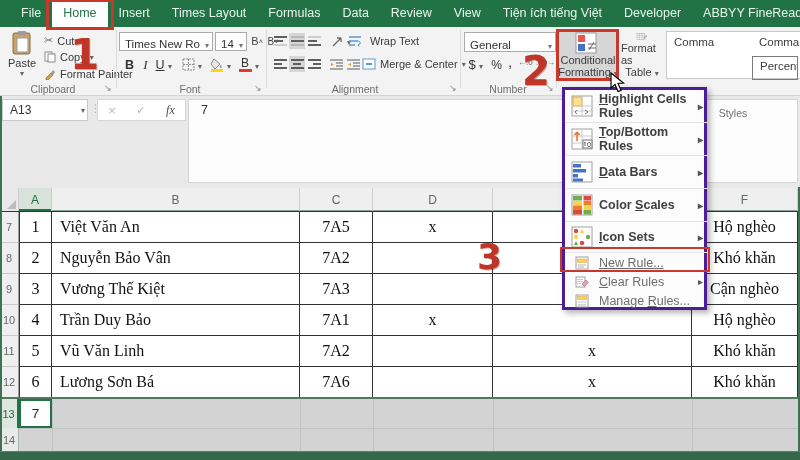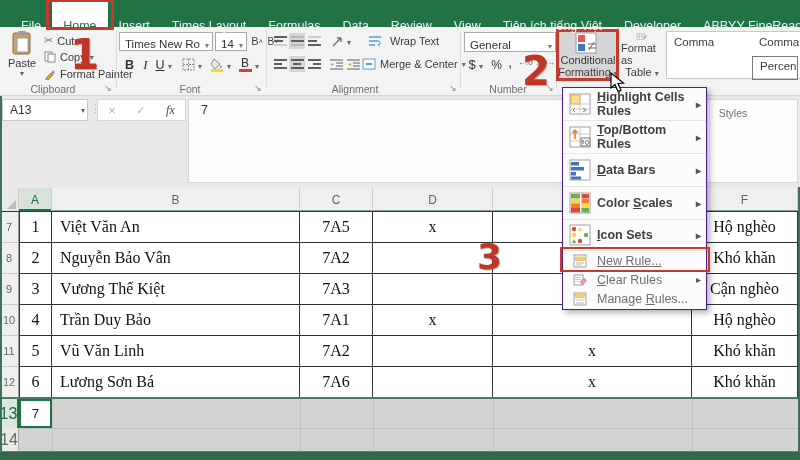--- a/index.html
+++ b/index.html
@@ -3,21 +3,21 @@
 <meta charset="utf-8">
 <style>
   * { margin:0; padding:0; box-sizing:border-box; }
   html,body { width:800px; height:460px; }
   body { font-family:"Liberation Sans", sans-serif; background:#fff; }
   #app { position:relative; width:800px; height:460px; overflow:hidden; background:#e9e9e9; }
   .abs { position:absolute; }
 
   
   #tabbar { position:absolute; left:0; top:0; width:800px; height:27px; background:#217346; display:flex; align-items:stretch; padding-left:10px; z-index:3; }
-  .tab { color:#eaf4ee; font-size:12.5px; line-height:27px; padding:13px 11px; white-space:nowrap; cursor:default;text-align:center; }
+  .tab { color:#eaf4ee; font-size:12.5px; line-height:27px; padding:0 11px; white-space:nowrap; cursor:default;text-align:center; }
   .tab.active { background:#fff; color:#217346; position:relative; }
   .frame1 { position:absolute; left:-6px; top:-1px; right:-6px; bottom:-3px; border:3px solid #c8392b; z-index:9; }
 
   
   #ribbon { position:absolute; left:0; top:27px; width:800px; height:69px; background:#f3f3f3; border-bottom:1px solid #d5d5d5; z-index:2; }
   .gsep { position:absolute; top:3px; height:58px; width:1px; background:#dcdcdc; }
   .glabel { position:absolute; top:56px; font-size:10.5px; color:#6e6e6e; text-align:center; }
   .launcher { position:absolute; font-size:9px; color:#8a8a8a; }
   .rbtn { position:absolute; display:flex; align-items:center; gap:4px; font-size:11px; color:#3b3b3b; white-space:nowrap; }
   .combo { position:absolute; background:#fff; border:1px solid #ababab; font-size:11.5px; color:#333; display:flex; align-items:flex-end; padding:12px 3px 0 5px; }
@@ -49,27 +49,27 @@
   .trow { display:flex; height:31px; background:#fff; }
   .rh { width:19px; background:#efefef; border-right:1px solid #9aa0a0; border-bottom:1px solid #c9c9c9; font-size:11px; color:#5f6e63; display:flex; align-items:center; justify-content:center; }
   .c { border-right:1px solid #333; border-bottom:1px solid #333; font-family:"Liberation Serif", serif; font-size:16px; color:#111; display:flex; align-items:center; justify-content:center; overflow:hidden; white-space:nowrap; }
   .ca { width:33px; border-left:1px solid #333; }
   .cb { width:248px; justify-content:flex-start; padding-left:8px; }
   .cc { width:73px; }
   .cd { width:120px; }
   .ce { width:199px; }
   .cf2 { width:106px; }
   .greenline { position:absolute; left:0; top:209px; width:800px; height:2px; background:#4e7a5e; }
-  .xrow-h { position:absolute; left:0; width:19px; background:#e9e9e9; border-right:1px solid #a9b3ac; font-size:16px; color:#5f6e63; display:flex; align-items:center; justify-content:center; }
+  .xrow-h { position:absolute; left:0; width:19px; background:#e9e9e9; border-right:1px solid #a9b3ac; font-size:11px; color:#5f6e63; display:flex; align-items:center; justify-content:center; }
   #a13 { position:absolute; left:19px; top:211px; width:33px; height:29px; background:#fff; border:2px solid #217346; font-size:13.5px; color:#222; display:flex; align-items:center; justify-content:center; z-index:2; }
   .gline-v { position:absolute; top:211px; width:1px; height:52px; background:#c2c2c2; }
   .gline-h { position:absolute; left:19px; width:779px; height:1px; background:#c2c2c2; }
 
   
-  #cfmenu { position:absolute; left:562px; top:87px; width:145px; height:223px; background:#fcfcfc; border:1px solid #4c1d95; box-shadow:3px 3px 6px rgba(0,0,0,.3); z-index:5; }
+  #cfmenu { position:absolute; left:562px; top:87px; width:145px; height:223px; background:#fcfcfc; border:3px solid #4c1d95; box-shadow:3px 3px 6px rgba(0,0,0,.3); z-index:5; }
   .mi { position:absolute; left:0; width:143px; display:flex; align-items:center; font-size:12.5px; color:#404040; }
   .mi.big { font-weight:bold; border-bottom:1px solid #e4e4e4; }
   .mi.small { color:#6e6e6e; }
   .mi .ic { width:34px; display:flex; justify-content:center; flex:none; }
   .mi .arr { margin-left:auto; padding-right:5px; font-size:10px; color:#555; }
   .mi u { text-decoration:underline; }
   .frame3 { position:absolute; left:560px; top:247px; width:150px; height:25px; border:2.5px solid #c8392b; z-index:8; }
 
   
   .rednum { position:absolute; font-family:"DejaVu Sans", sans-serif; font-weight:800; color:#bf3527; z-index:9; text-shadow:1px 1px 0 rgba(120,20,10,.35); }
@@ -206,21 +206,21 @@
           <i style="width:9px"></i>
           <i style="width:13px"></i>
         </div>
       </div>
     <div class="ibtn" style="left:328px;top:6px;width:18px;height:16px;">
       <svg width="13" height="13" viewBox="0 0 13 13">
           <path d="M2 11L10 3M10 3l-4 0M10 3l0 4" stroke="#6a6a6a" stroke-width="1.3" fill="none"></path>
         </svg>
     </div>
     <span class="abs chev" style="left:347px;top:11px;">▾</span>
-    <div class="rbtn" style="left:368px;top:8px;gap:8px;">
+    <div class="rbtn" style="left:348px;top:8px;gap:8px;">
       <svg width="14" height="12" viewBox="0 0 14 12">
           <path d="M1 2h12M1 6h9M1 10h6" stroke="#5b9bd5" stroke-width="1.4"></path>
           <path d="M10 6c3 0 3 4 0 4l1.5-1.5M10 10l1.5 1.5" stroke="#5b9bd5" fill="none"></path>
         </svg>
       <span>Wrap Text</span>
     </div>
     <div class="ibtn" style="left:272px;top:29px;width:16px;height:16px;">
         <div class="bars">
           <i style="width:13px"></i>
           <i style="width:8px"></i>

